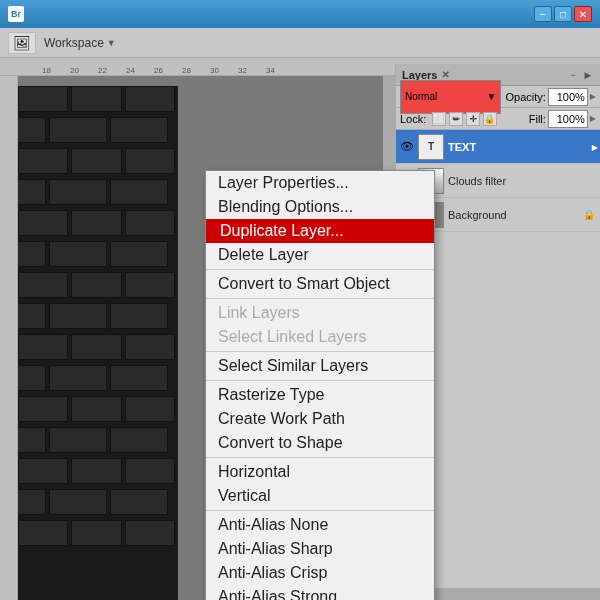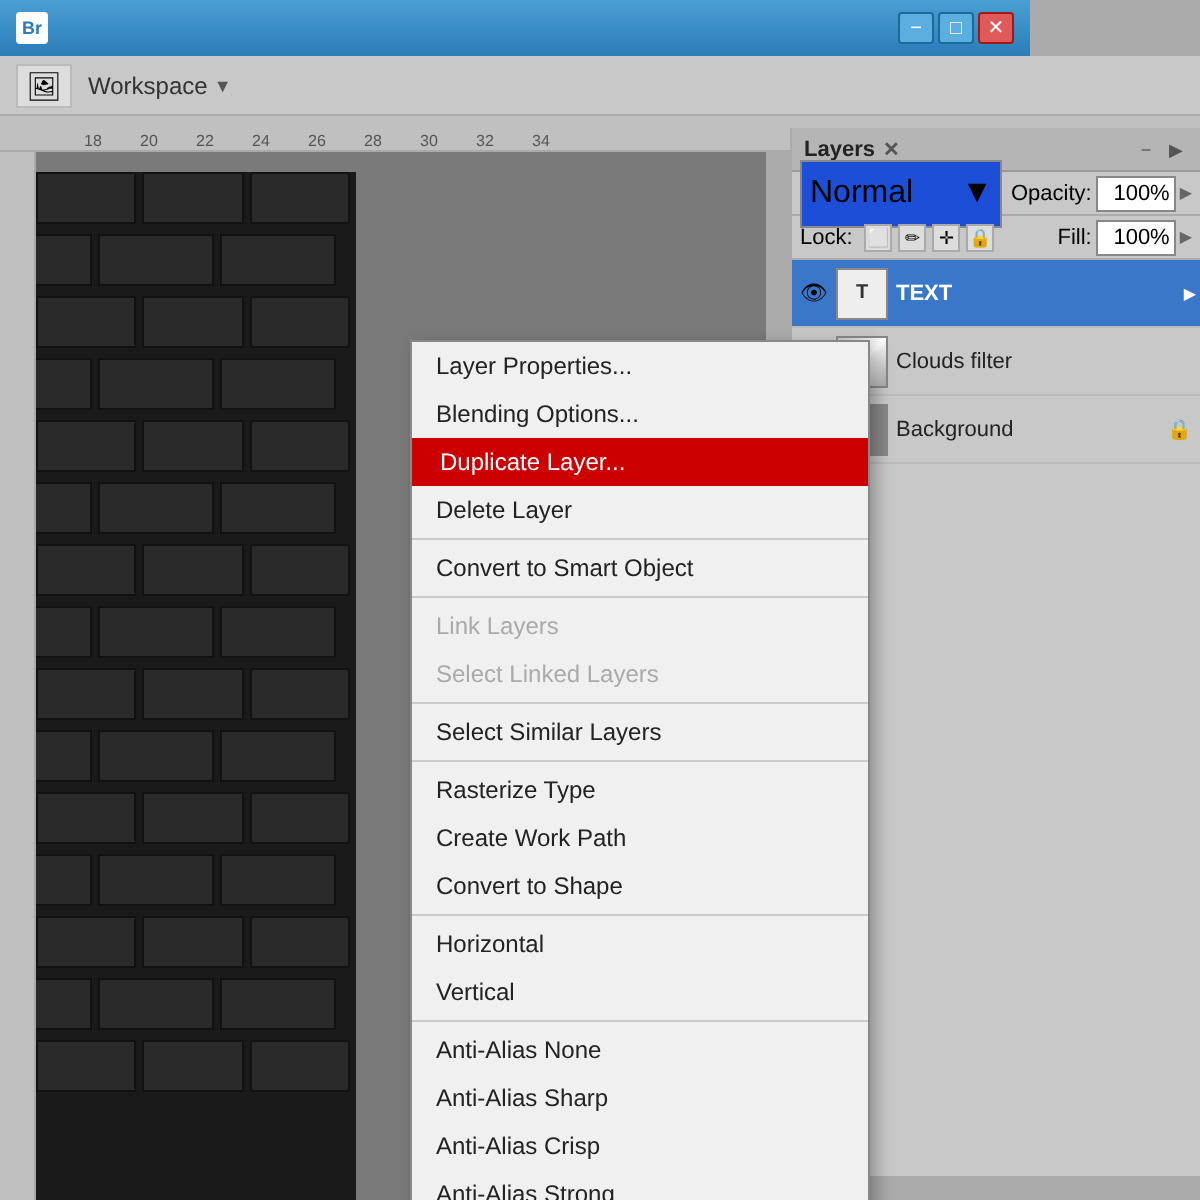--- a/index.html
+++ b/index.html
@@ -8,21 +8,21 @@
       height: 600px;
       overflow: hidden;
       font-family: 'Segoe UI', Tahoma, Geneva, Verdana, sans-serif;
       font-size: 12px;
       background: #ababab;
       position: relative;
     }
 
     
     .title-bar {
-      width: 515px;
+      width: 600px;
       height: 28px;
       background: linear-gradient(to bottom, #4a9fd4, #2a7db8);
       display: flex;
       align-items: center;
       justify-content: space-between;
       padding: 0 8px;
       position: absolute;
       top: 0; left: 0;
     }
     .title-bar-left {
@@ -234,23 +234,23 @@
       height: 22px;
       display: flex;
       align-items: center;
       padding: 2px 4px;
       gap: 4px;
       border-bottom: 1px solid #aaa;
     }
     .blend-select {
       flex: 1;
       height: 18px;
-      background: #1d4ed8;
+      background: #ef4444;
       border: 1px solid #888;
-      font-size: 16px;
+      font-size: 10px;
       display: flex;
       align-items: center;
       padding: 16px 4px;
       justify-content: space-between;
     }
     .opacity-row {
       display: flex;
       align-items: center;
       gap: 2px;
       font-size: 11px;
@@ -383,21 +383,21 @@
       background: #f0f0f0;
       border: 1px solid #888;
       box-shadow: 3px 3px 8px rgba(0,0,0,0.3);
       z-index: 100;
     }
     .menu-item {
       height: 24px;
       display: flex;
       align-items: center;
       padding: 0 12px;
-      font-size: 12px;
+      font-size: 16px;
       color: #222;
       cursor: pointer;
       position: relative;
     }
     .menu-item.highlighted {
       background: #cc0000;
       color: white;
       border: 2px solid #cc0000;
     }
     .menu-item.disabled {

